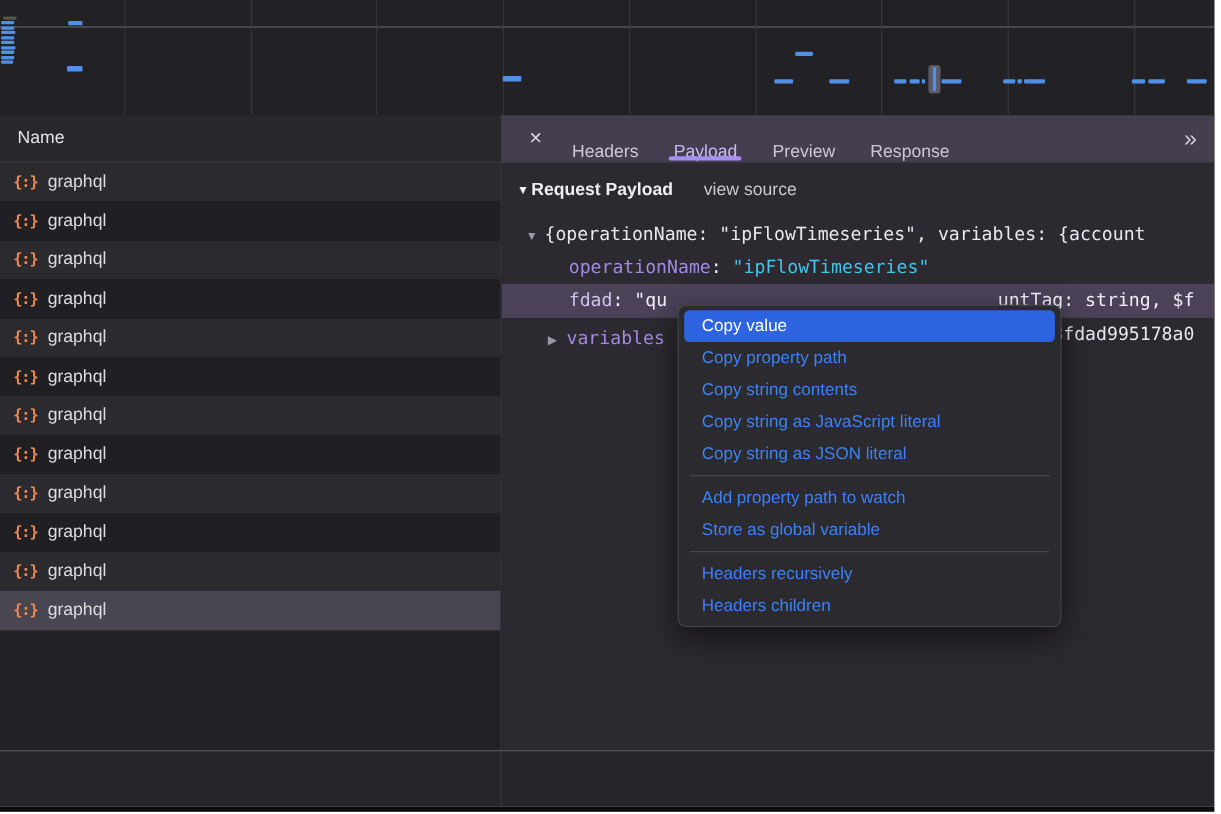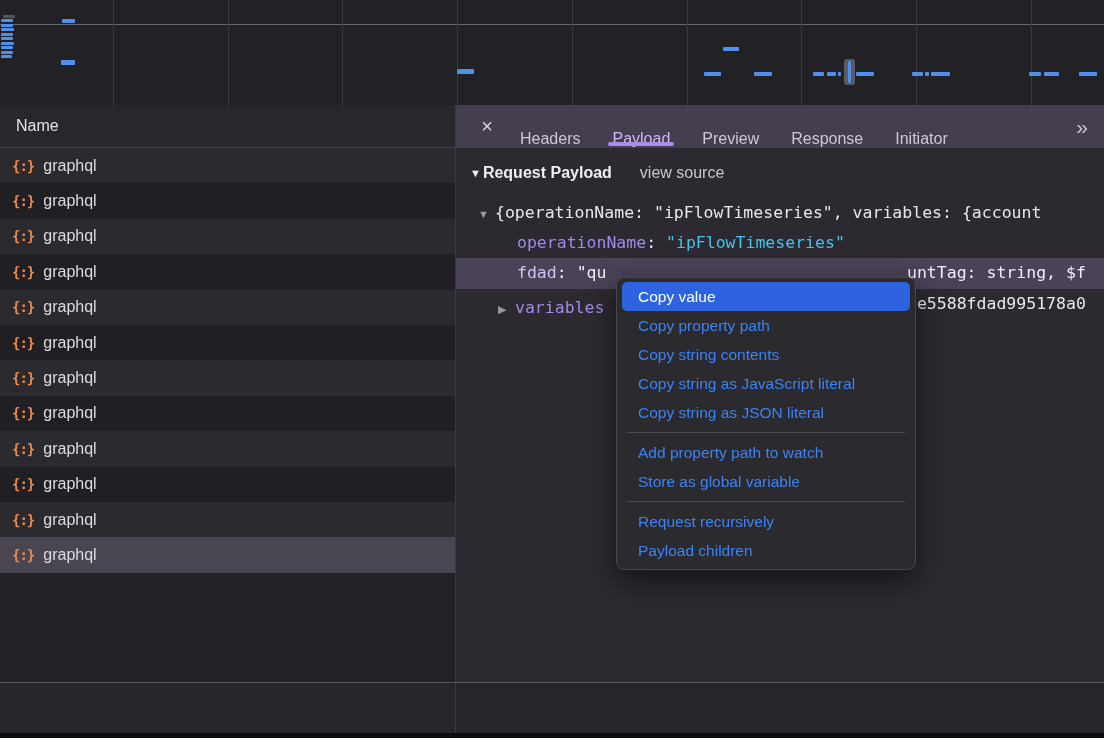--- a/index.html
+++ b/index.html
@@ -53,21 +53,21 @@
   .sel-row{position:absolute;left:0;right:0;top:110px;height:31px;background:#4b4258;}
   .sel-row .k{color:#cfc4f0;}
   .sel-row .val{color:#f2edfa;}
   .abs-frag{position:absolute;left:451px;top:0;}
 
   
   .h-divider{position:absolute;left:0;top:682px;width:1104px;height:1px;background:#5b5a5f;}
   .black-bar{position:absolute;left:0;top:733px;width:1104px;height:5px;background:#0c0c0f;}
 
   
-  .ctx-menu{position:absolute;left:616px;top:277px;width:300px;box-sizing:border-box;
+  .ctx-menu{position:absolute;left:616px;top:277px;width:349px;box-sizing:border-box;
     background:#2b2a2e;border:1px solid #47464b;border-radius:8px;
     box-shadow:0 10px 28px rgba(0,0,0,0.55);padding:4px 0;z-index:50;}
   .ctx-item{height:29px;line-height:29px;margin:0 5px;padding-left:16px;border-radius:5px;
     font-size:15.5px;color:#3b82f6;white-space:nowrap;overflow:hidden;}
   .ctx-item.hl{background:var(--menu-highlight);color:#ffffff;}
   .ctx-sep{height:1px;background:#4c4b50;margin:5px 10px;}
 </style>
 </head>
 <body>
 
@@ -171,21 +171,20 @@
   <div class="v-divider"></div>
 
   <div class="right-panel">
     <div class="tabbar">
       <div class="close-x">×</div>
       <div id="tab-items" style="display:flex;align-items:flex-end;">
           <div class="tab">Headers</div>
           <div class="tab active">Payload</div>
           <div class="tab">Preview</div>
           <div class="tab">Response</div>
-          <div class="tab">Initiator</div>
         </div>
       <div class="tab-overflow">»</div>
     </div>
 
     <div class="payload">
       <div class="sec-header">
         <span class="sec-tri">▼</span>
         <span class="sec-title">Request Payload</span>
         <span class="view-source">view source</span>
       </div>
@@ -220,15 +219,15 @@
 <div class="ctx-menu" id="ctx-menu">
     <div class="ctx-item hl">Copy value</div>
     <div class="ctx-item">Copy property path</div>
     <div class="ctx-item">Copy string contents</div>
     <div class="ctx-item">Copy string as JavaScript literal</div>
     <div class="ctx-item">Copy string as JSON literal</div>
     <div class="ctx-sep"></div>
     <div class="ctx-item">Add property path to watch</div>
     <div class="ctx-item">Store as global variable</div>
     <div class="ctx-sep"></div>
-    <div class="ctx-item">Request recursively</div>
-    <div class="ctx-item">Payload children</div>
+    <div class="ctx-item">Headers recursively</div>
+    <div class="ctx-item">Headers children</div>
   </div>
 
 </body></html>

